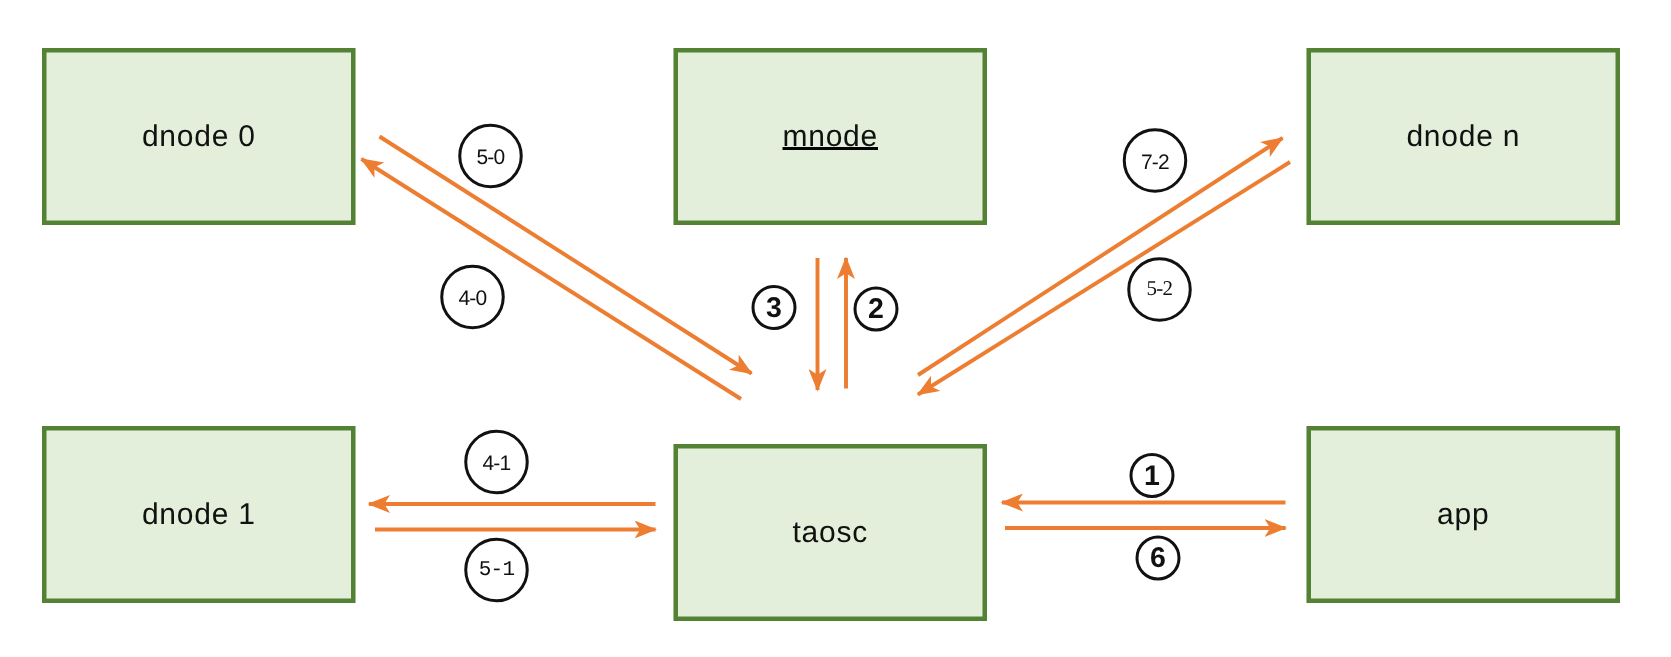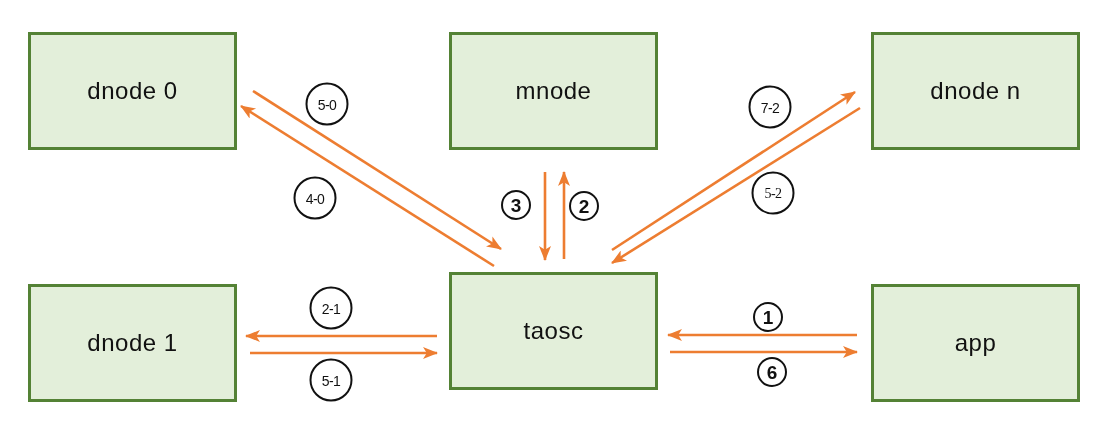--- a/index.html
+++ b/index.html
@@ -22,29 +22,29 @@
     width: 209px;
     height: 118px;
     box-sizing: border-box;
     background: var(--node-fill, #e3efda);
     border: 3px solid var(--node-border, #548235);
     display: flex;
     align-items: center;
     justify-content: center;
   }
   .node span {
-    font-size: 24px;
+    font-size: 20px;
     color: var(--ink, #111111);
     letter-spacing: 0.5px;
   }
   #n-dnode0 { left: 28px;  top: 32px;  }
-  #n-mnode  { left: 449px; top: 32px;  }
+  #n-mnode  { left: 449px; top: 32px; text-decoration: underline;  }
   #n-dnoden { left: 871px; top: 32px; text-align: right;  }
   #n-dnode1 { left: 28px;  top: 284px; }
-  #n-taosc  { left: 449px; top: 272px; }
+  #n-taosc  { left: 449px; top: 296px; }
   #n-app    { left: 871px; top: 284px; }
 
   .edge-label {
     position: absolute;
     transform: translate(-50%, -50%);
     box-sizing: border-box;
     border: 2.4px solid var(--ink, #111111);
     border-radius: 50%;
     background: #ffffff;
     color: var(--ink, #111111);
@@ -108,19 +108,19 @@
   </div>
 
   <div id="label-layer">
 
   <div class="edge-label pair" style="left: 327px; top: 104px;">5-0</div>
       <div class="edge-label pair" style="left: 315px; top: 198px;">4-0</div>
       <div class="edge-label digit" style="left: 516px; top: 205px;">3</div>
       <div class="edge-label digit" style="left: 584px; top: 206px;">2</div>
       <div class="edge-label pair" style="left: 770px; top: 107px;">7-2</div>
       <div class="edge-label pair" style="left: 773px; top: 193px; font-family: Liberation Serif, serif;">5-2</div>
-      <div class="edge-label pair" style="left: 331px; top: 308px;">2-1</div>
-      <div class="edge-label pair" style="left: 331px; top: 380px;">5-1</div>
+      <div class="edge-label pair" style="left: 331px; top: 308px;">4-1</div>
+      <div class="edge-label pair" style="left: 331px; top: 380px; font-family: Liberation Mono, monospace;">5-1</div>
       <div class="edge-label digit" style="left: 768px; top: 317px;">1</div>
       <div class="edge-label digit" style="left: 772px; top: 372px;">6</div>
     </div>
 
 </div>
 
 </body></html>

